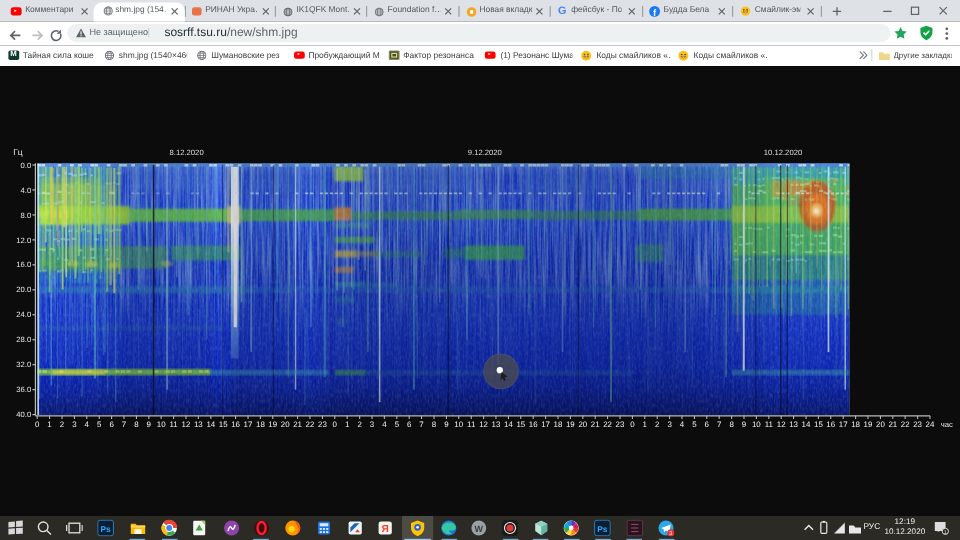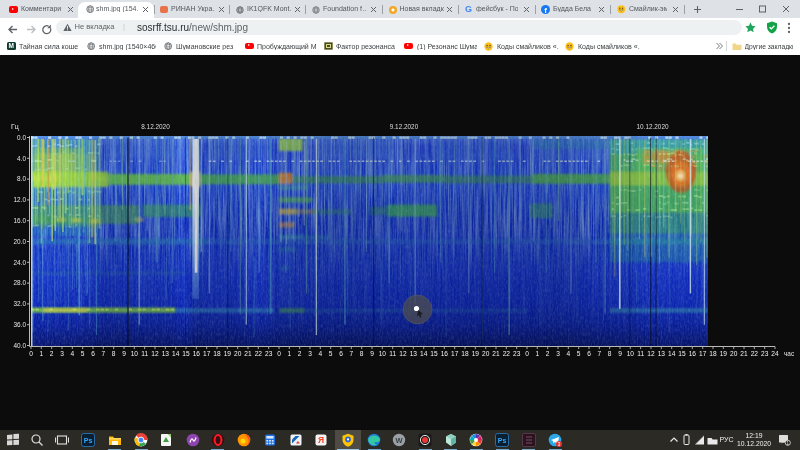--- a/index.html
+++ b/index.html
@@ -94,21 +94,21 @@
         <path d="M21 6.5h8M25.5 3L29 6.5 25.5 10" stroke="#bcc0c4" stroke-width="1.4" fill="none"></path>
         <path d="M42.7 3.2a4 4 0 1 0 1.8 2" stroke="#5f6368" stroke-width="1.3" fill="none"></path>
         <path d="M44.8 1.6v3.6h-3.6z" fill="#5f6368"></path>
       </svg>
       <div style="position:absolute;left:56px;top:2.6px;width:686px;height:14.8px;border-radius:8px;background:#eef1f2"></div>
       <svg style="position:absolute;left:63px;top:5.5px" width="9" height="9" viewBox="0 0 10 10">
         <path d="M5 0.8L9.6 9H0.4z" fill="#5f6368"></path>
         <rect x="4.45" y="3.4" width="1.1" height="3" fill="#eef1f2"></rect>
         <rect x="4.45" y="7.1" width="1.1" height="1.1" fill="#eef1f2"></rect>
       </svg>
-      <div style="position:absolute;left:74.5px;top:4.5px;font-size:7.6px;color:#5f6368">Не вкладка</div>
+      <div style="position:absolute;left:74.5px;top:4.5px;font-size:7.6px;color:#5f6368">Не защищено</div>
       <div style="position:absolute;left:123px;top:4px;font-size:8px;color:#c4c8cc">|</div>
       <div style="position:absolute;left:137px;top:4.5px;font-size:10px;color:#2a2e33">sosrff.tsu.ru<span style="color:#5f6368">/new/shm.jpg</span></div>
       <svg style="position:absolute;left:745px;top:4.5px" width="11" height="11" viewBox="0 0 12 12">
         <path d="M6 0.6l1.7 3.5 3.9 0.55-2.8 2.7 0.66 3.85L6 9.4l-3.46 1.8L3.2 7.35 0.4 4.65l3.9-0.55z" fill="#1ea65c"></path>
       </svg>
       <svg style="position:absolute;left:766px;top:3.5px" width="12" height="13" viewBox="0 0 12 13">
         <path d="M6 0.5l5 1.8v3.4c0 3.2-2.1 5.6-5 6.8-2.9-1.2-5-3.6-5-6.8V2.3z" fill="#12a347"></path>
         <path d="M3.6 6.2l1.7 1.7 3.1-3.2" stroke="#fff" stroke-width="1.3" fill="none"></path>
       </svg>
       <svg style="position:absolute;left:786.5px;top:4px" width="4" height="12" viewBox="0 0 4 12">

